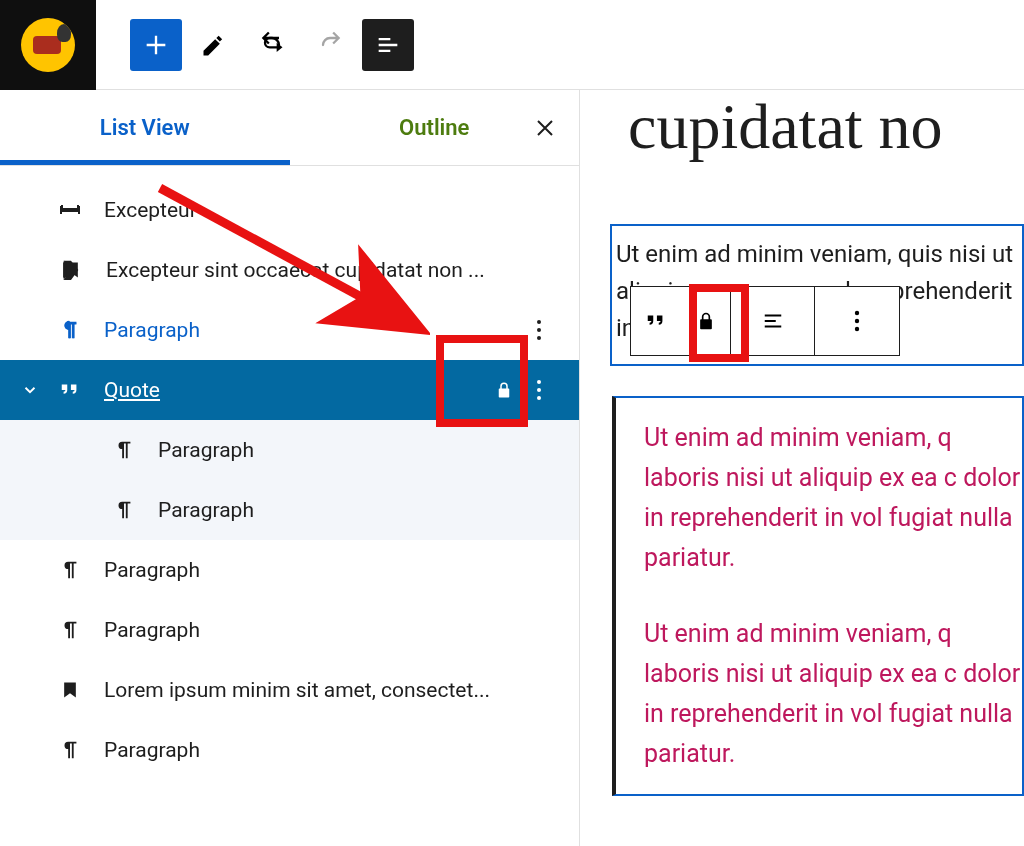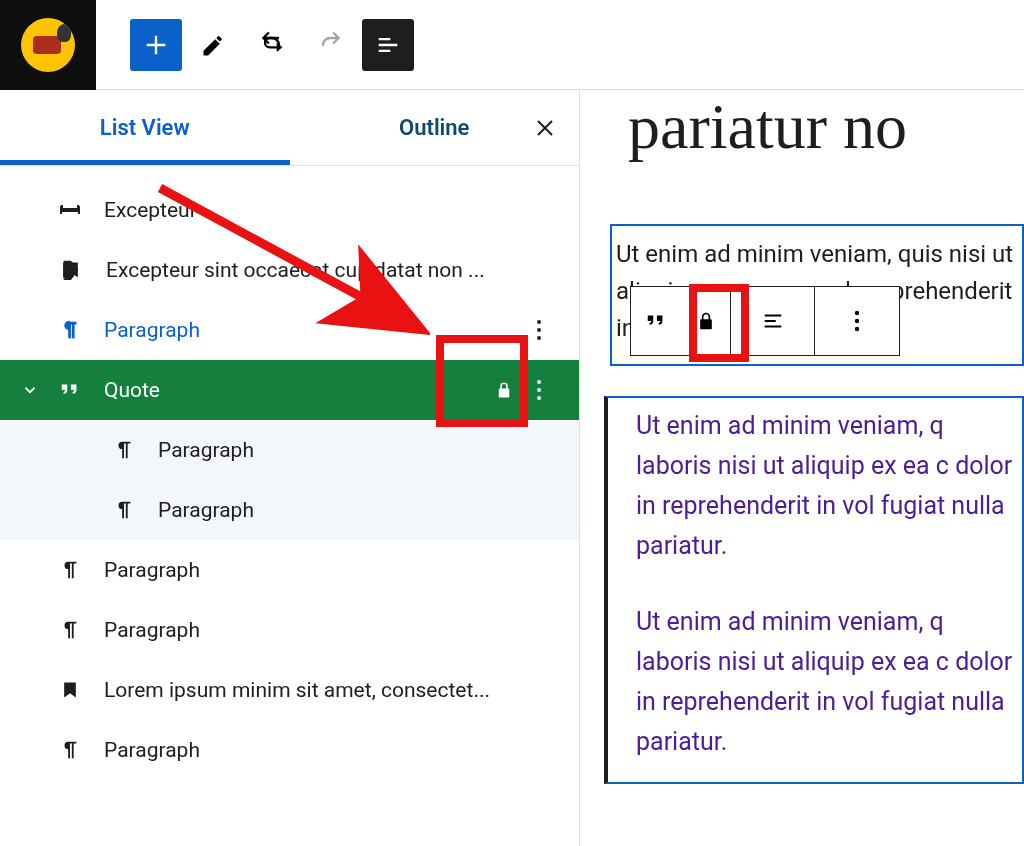--- a/index.html
+++ b/index.html
@@ -87,21 +87,21 @@
       align-items: center;
       border-bottom: 1px solid #e0e0e0;
       height: 76px;
       position: relative;
     }
     .tab {
       flex: 1;
       text-align: center;
       font-size: 22px;
       font-weight: 600;
-      color: #0c4a6e;
+      color: #4d7c0f;
       padding: 24px 0;
       cursor: pointer;
     }
     .tab.active {
       color: #0a61c9;
       position: relative;
     }
     .tab.active::after {
       content: '';
       position: absolute;
@@ -144,22 +144,23 @@
       text-overflow: ellipsis;
       flex: 1;
     }
     .list-item.link .label { color: #0a61c9; }
     .list-item .dots {
       width: 28px;
       display: flex;
       justify-content: center;
     }
     .list-item.selected {
-      background: #15803d;
+      background: #0369a1;
       color: #fff;
+      text-decoration: underline;
     }
     .list-item.selected .label { color: #fff; }
     .list-item.selected svg { fill: #fff; }
     .list-item .caret {
       position: absolute;
       left: 18px;
       width: 24px;
       display:flex;align-items:center;justify-content:center;
     }
     .list-item.child {
@@ -213,27 +214,27 @@
       align-items: center;
       justify-content: center;
       border-right: 1px solid #1e1e1e;
       cursor: pointer;
     }
     .bt-btn:last-child { border-right: none; }
     .bt-btn.narrow { width: 50px; border-right: none; }
     .bt-btn.wide { width: 84px; }
 
     .quote-block {
-      margin: 30px 0 0 24px;
-      padding: 8px 0 20px 28px;
+      margin: 30px 0 0 32px;
+      padding: 20px 0 20px 28px;
       border: 2px solid #0a61c9;
       border-left: 4px solid #1e1e1e;
       font-size: 25px;
       line-height: 1.6;
-      color: #4c1d95;
+      color: #be185d;
     }
     .quote-block p { margin-bottom: 36px; }
     .quote-block p:last-child { margin-bottom: 0; }
 
     
     .annotation-arrow {
       position: absolute;
       left: 150px;
       top: 178px;
       pointer-events: none;
@@ -420,21 +421,21 @@
           <svg width="22" height="24" viewBox="0 0 24 24">
             <path d="M9 3h10v2h-3v16h-2V5h-2v16h-2V11a4 4 0 010-8z"></path>
           </svg>
         </span>
       <span class="label">Paragraph</span>
     </div>
   </div>
 </div>
 
 <div class="editor">
-  <div class="title-block">pariatur no</div>
+  <div class="title-block">cupidatat no</div>
   <div class="para-block">Ut enim ad minim veniam, quis nisi ut aliquip ex ea commodo reprehenderit in voluptate veli</div>
   <div class="quote-block">
     <p>Ut enim ad minim veniam, q laboris nisi ut aliquip ex ea c dolor in reprehenderit in vol fugiat nulla pariatur.</p>
     <p>Ut enim ad minim veniam, q laboris nisi ut aliquip ex ea c dolor in reprehenderit in vol fugiat nulla pariatur.</p>
   </div>
 </div>
 
 <div class="block-toolbar">
   <div class="bt-btn narrow" title="Quote">
     <svg width="26" height="22" viewBox="0 0 24 24">

